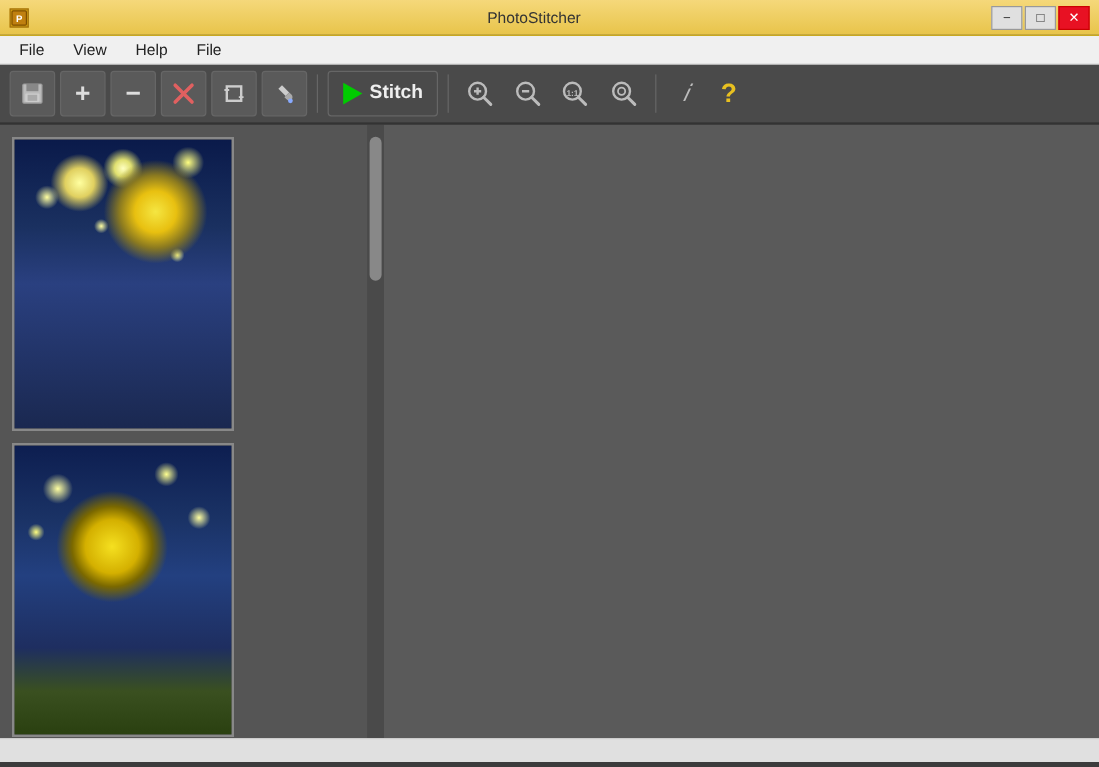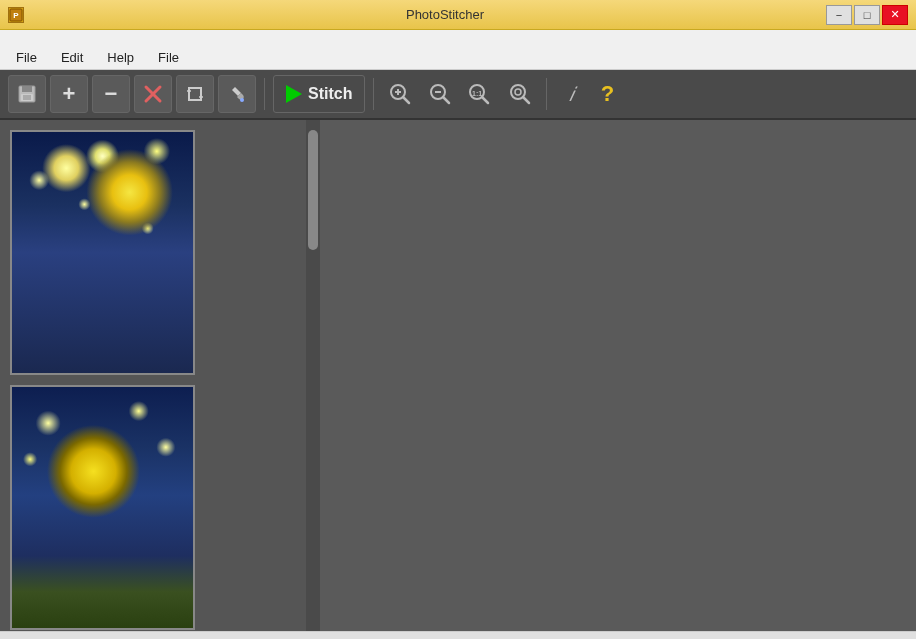--- a/index.html
+++ b/index.html
@@ -40,21 +40,21 @@
       cursor: pointer;
       display: flex; align-items: center; justify-content: center;
       font-size: 11px;
       color: #333;
     }
     .win-btn.close { background: #e81123; color: white; border-color: #c00; }
     .win-btn.maximize { background: #e0e0e0; }
 
     
     #menu-bar {
-      height: 40px;
+      height: 24px;
       background: #f0f0f0;
       display: flex;
       align-items: flex-end;
       padding: 0 4px;
       border-bottom: 1px solid #ccc;
     }
     .menu-item {
       padding: 4px 12px;
       font-size: 13px;
       color: #222;
@@ -247,21 +247,21 @@
   <span id="title-text">PhotoStitcher</span>
   <div id="window-controls">
     <div class="win-btn">−</div>
     <div class="win-btn maximize">□</div>
     <div class="win-btn close">✕</div>
   </div>
 </div>
 
 <div id="menu-bar">
   <span class="menu-item">File</span>
-  <span class="menu-item">Edit</span>
+  <span class="menu-item">View</span>
   <span class="menu-item">Help</span>
   <span class="menu-item">File</span>
 </div>
 
 <div id="toolbar">
   <div class="tool-btn" title="Save">
     <svg width="20" height="20" viewBox="0 0 20 20">
       <rect x="2" y="2" width="16" height="16" rx="1" fill="#bbb" stroke="#999" stroke-width="1"></rect>
       <rect x="5" y="2" width="10" height="6" fill="#888"></rect>
       <rect x="4" y="10" width="12" height="7" rx="1" fill="#ccc"></rect>

